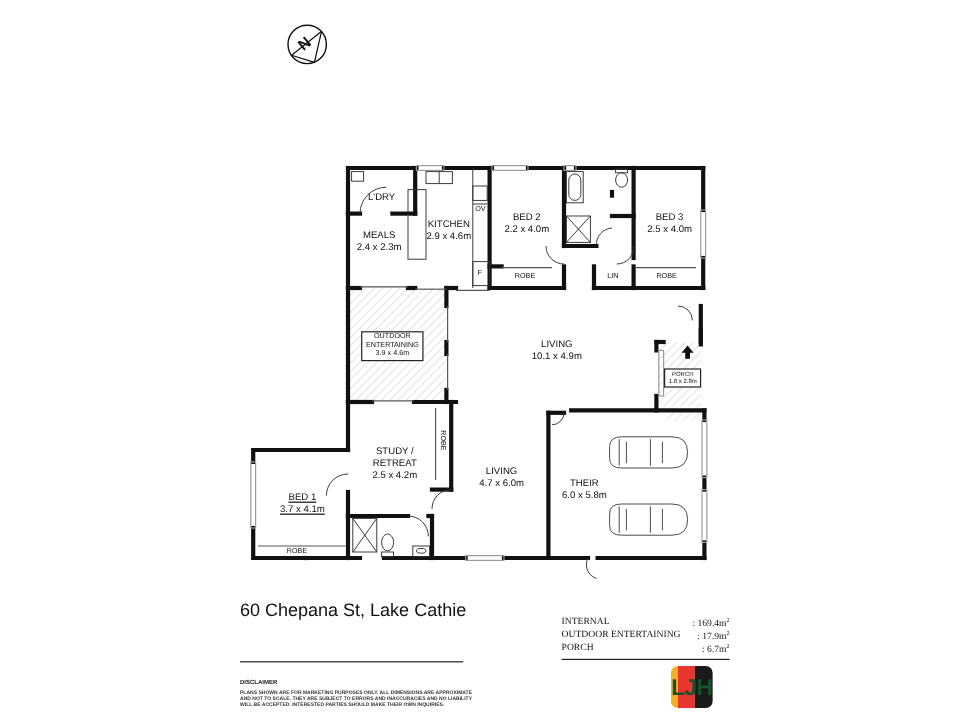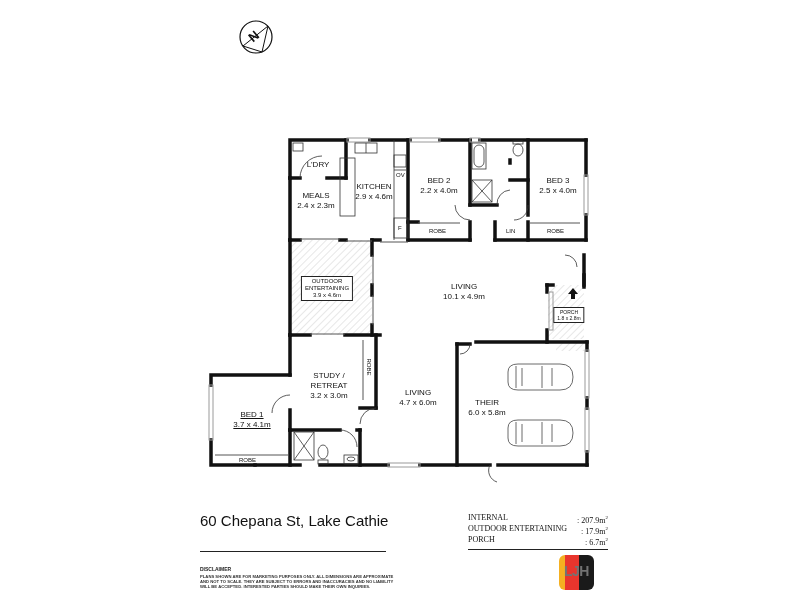--- a/index.html
+++ b/index.html
@@ -4,35 +4,35 @@
 <style>
   html, body { margin:0; padding:0; background:#ffffff; }
   body { width:800px; height:600px; position:relative; overflow:hidden; font-family:"Liberation Sans", sans-serif; color:#111; }
   #plan { position:absolute; left:0; top:0; width:800px; height:600px; }
   .lbl { position:absolute; text-align:center; font-size:8px; line-height:10px; color:#111; white-space:nowrap; transform:translateX(-50%); }
   .lbl .nm { display:block; }
   .lbl.sm { font-size:6px; line-height:7px; }
   .boxed { border:1px solid #222; background:#fff; padding:1px 3px; }
   .vert { position:absolute; font-size:6px; color:#111; transform:rotate(90deg); transform-origin:center; white-space:nowrap; }
   .fixlbl { position:absolute; font-size:6px; color:#111; }
-  #address { position:absolute; left:200px; top:512px; font-size:15px; color:#111;text-align:right; }
+  #address { position:absolute; left:200px; top:500px; font-size:15px; color:#111;text-align:right; }
   #address-rule { position:absolute; left:200px; top:551px; width:186px; height:1px; background:#222; }
   #disclaimer-title { position:absolute; left:200px; top:566px; font-size:5px; font-weight:bold; color:#222; }
   #disclaimer-text { position:absolute; left:200px; top:574px; width:200px; font-size:4.2px; line-height:5px; font-weight:bold; color:#333; }
   #areas { position:absolute; left:468px; top:512px; width:140px; font-size:8px; line-height:11px; color:#111; }
   .arow { position:relative; height:11px;font-family:Liberation Serif, serif; }
   .arow .k { position:absolute; left:0; }
   .arow .v { position:absolute; right:0; }
   .arow .v sup { font-size:5px; }
   #areas-rule { position:absolute; left:468px; top:549px; width:140px; height:1px; background:#222; }
   #logo { position:absolute; left:559px; top:555px; width:35px; height:35px; border-radius:6px; overflow:hidden; }
   #logo .s1 { position:absolute; left:0; top:0; width:6px; height:35px; background:#f5b021; }
   #logo .s2 { position:absolute; left:6px; top:0; width:14px; height:35px; background:#e8352d; }
   #logo .s3 { position:absolute; left:20px; top:0; width:15px; height:35px; background:#1a1a1a; }
-  #logo .txt { position:absolute; left:0; top:8px; width:35px; text-align:center; color:#737373; font-weight:bold; font-size:14px; letter-spacing:-0.5px; }
+  #logo .txt { position:absolute; left:0; top:8px; width:35px; text-align:center; color:#14532d; font-weight:bold; font-size:19px; letter-spacing:-0.5px; }
 </style>
 </head>
 <body>
 
 <svg id="plan" viewBox="0 0 800 600" xmlns="http://www.w3.org/2000/svg">
   <defs>
     <pattern id="hatch" patternUnits="userSpaceOnUse" width="5" height="5" patternTransform="rotate(45)">
       <line x1="0" y1="0" x2="0" y2="5" stroke="#cfcfcf" stroke-width="1"></line>
     </pattern>
   </defs>
@@ -233,21 +233,21 @@
   <span class="nm">LIVING</span>
   <span class="nm">10.1 x 4.9m</span>
 </div>
 <div class="lbl sm boxed" style="left:569px;top:307px;font-size:5px;line-height:6px;">
   <span class="nm">PORCH</span>
   <span class="nm">1.8 x 2.8m</span>
 </div>
 <div class="lbl" style="left:329px;top:371px;">
   <span class="nm">STUDY /</span>
   <span class="nm">RETREAT</span>
-  <span class="nm">3.2 x 3.0m</span>
+  <span class="nm">2.5 x 4.2m</span>
 </div>
 <div class="lbl" style="left:252px;top:410px;text-decoration:underline;">
   <span class="nm">BED 1</span>
   <span class="nm">3.7 x 4.1m</span>
 </div>
 <div class="lbl" style="left:418px;top:388px;">
   <span class="nm">LIVING</span>
   <span class="nm">4.7 x 6.0m</span>
 </div>
 <div class="lbl" style="left:487px;top:398px;">
@@ -264,21 +264,21 @@
 <span class="vert" style="left:360px;top:364px;">ROBE</span>
 
 <div id="address">60 Chepana St, Lake Cathie</div>
 <div id="address-rule"></div>
 <div id="disclaimer-title">DISCLAIMER</div>
 <div id="disclaimer-text">PLANS SHOWN ARE FOR MARKETING PURPOSES ONLY. ALL DIMENSIONS ARE APPROXIMATE AND NOT TO SCALE. THEY ARE SUBJECT TO ERRORS AND INACCURACIES AND NO LIABILITY WILL BE ACCEPTED. INTERESTED PARTIES SHOULD MAKE THEIR OWN INQUIRIES.</div>
 
 <div id="areas">
   <div class="arow">
     <span class="k">INTERNAL</span>
-    <span class="v"><span>: 207.9m</span><sup>2</sup></span>
+    <span class="v"><span>: 169.4m</span><sup>2</sup></span>
   </div>
   <div class="arow">
     <span class="k">OUTDOOR ENTERTAINING</span>
     <span class="v"><span>: 17.9m</span><sup>2</sup></span>
   </div>
   <div class="arow">
     <span class="k">PORCH</span>
     <span class="v"><span>:   6.7m</span><sup>2</sup></span>
   </div>
 </div>

